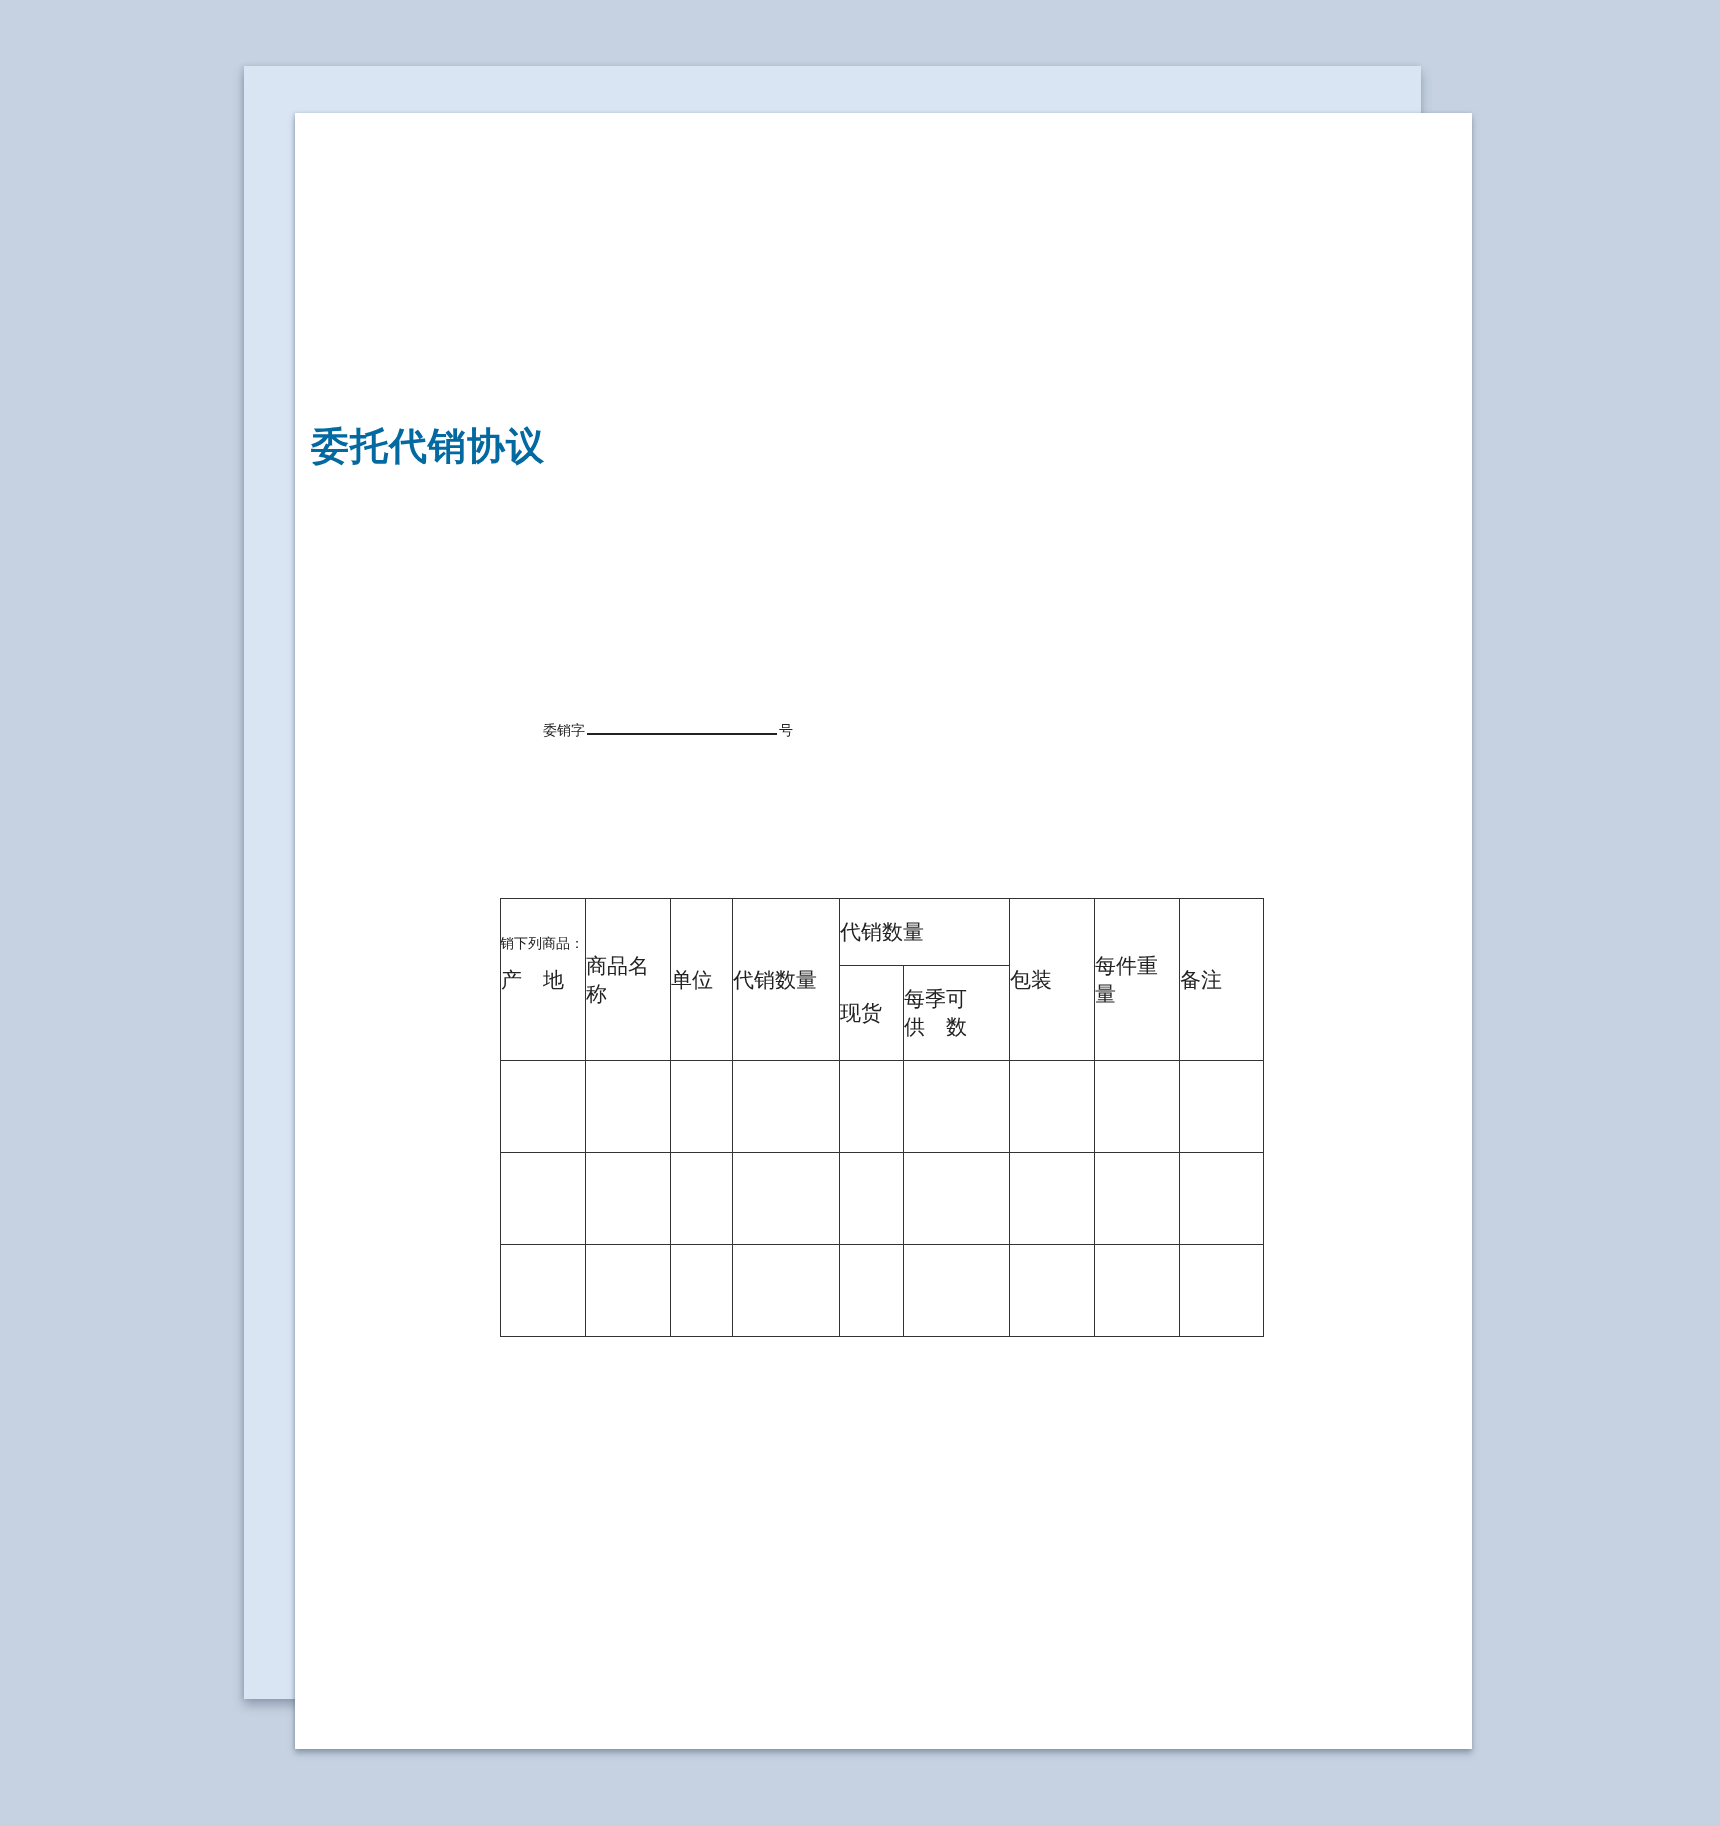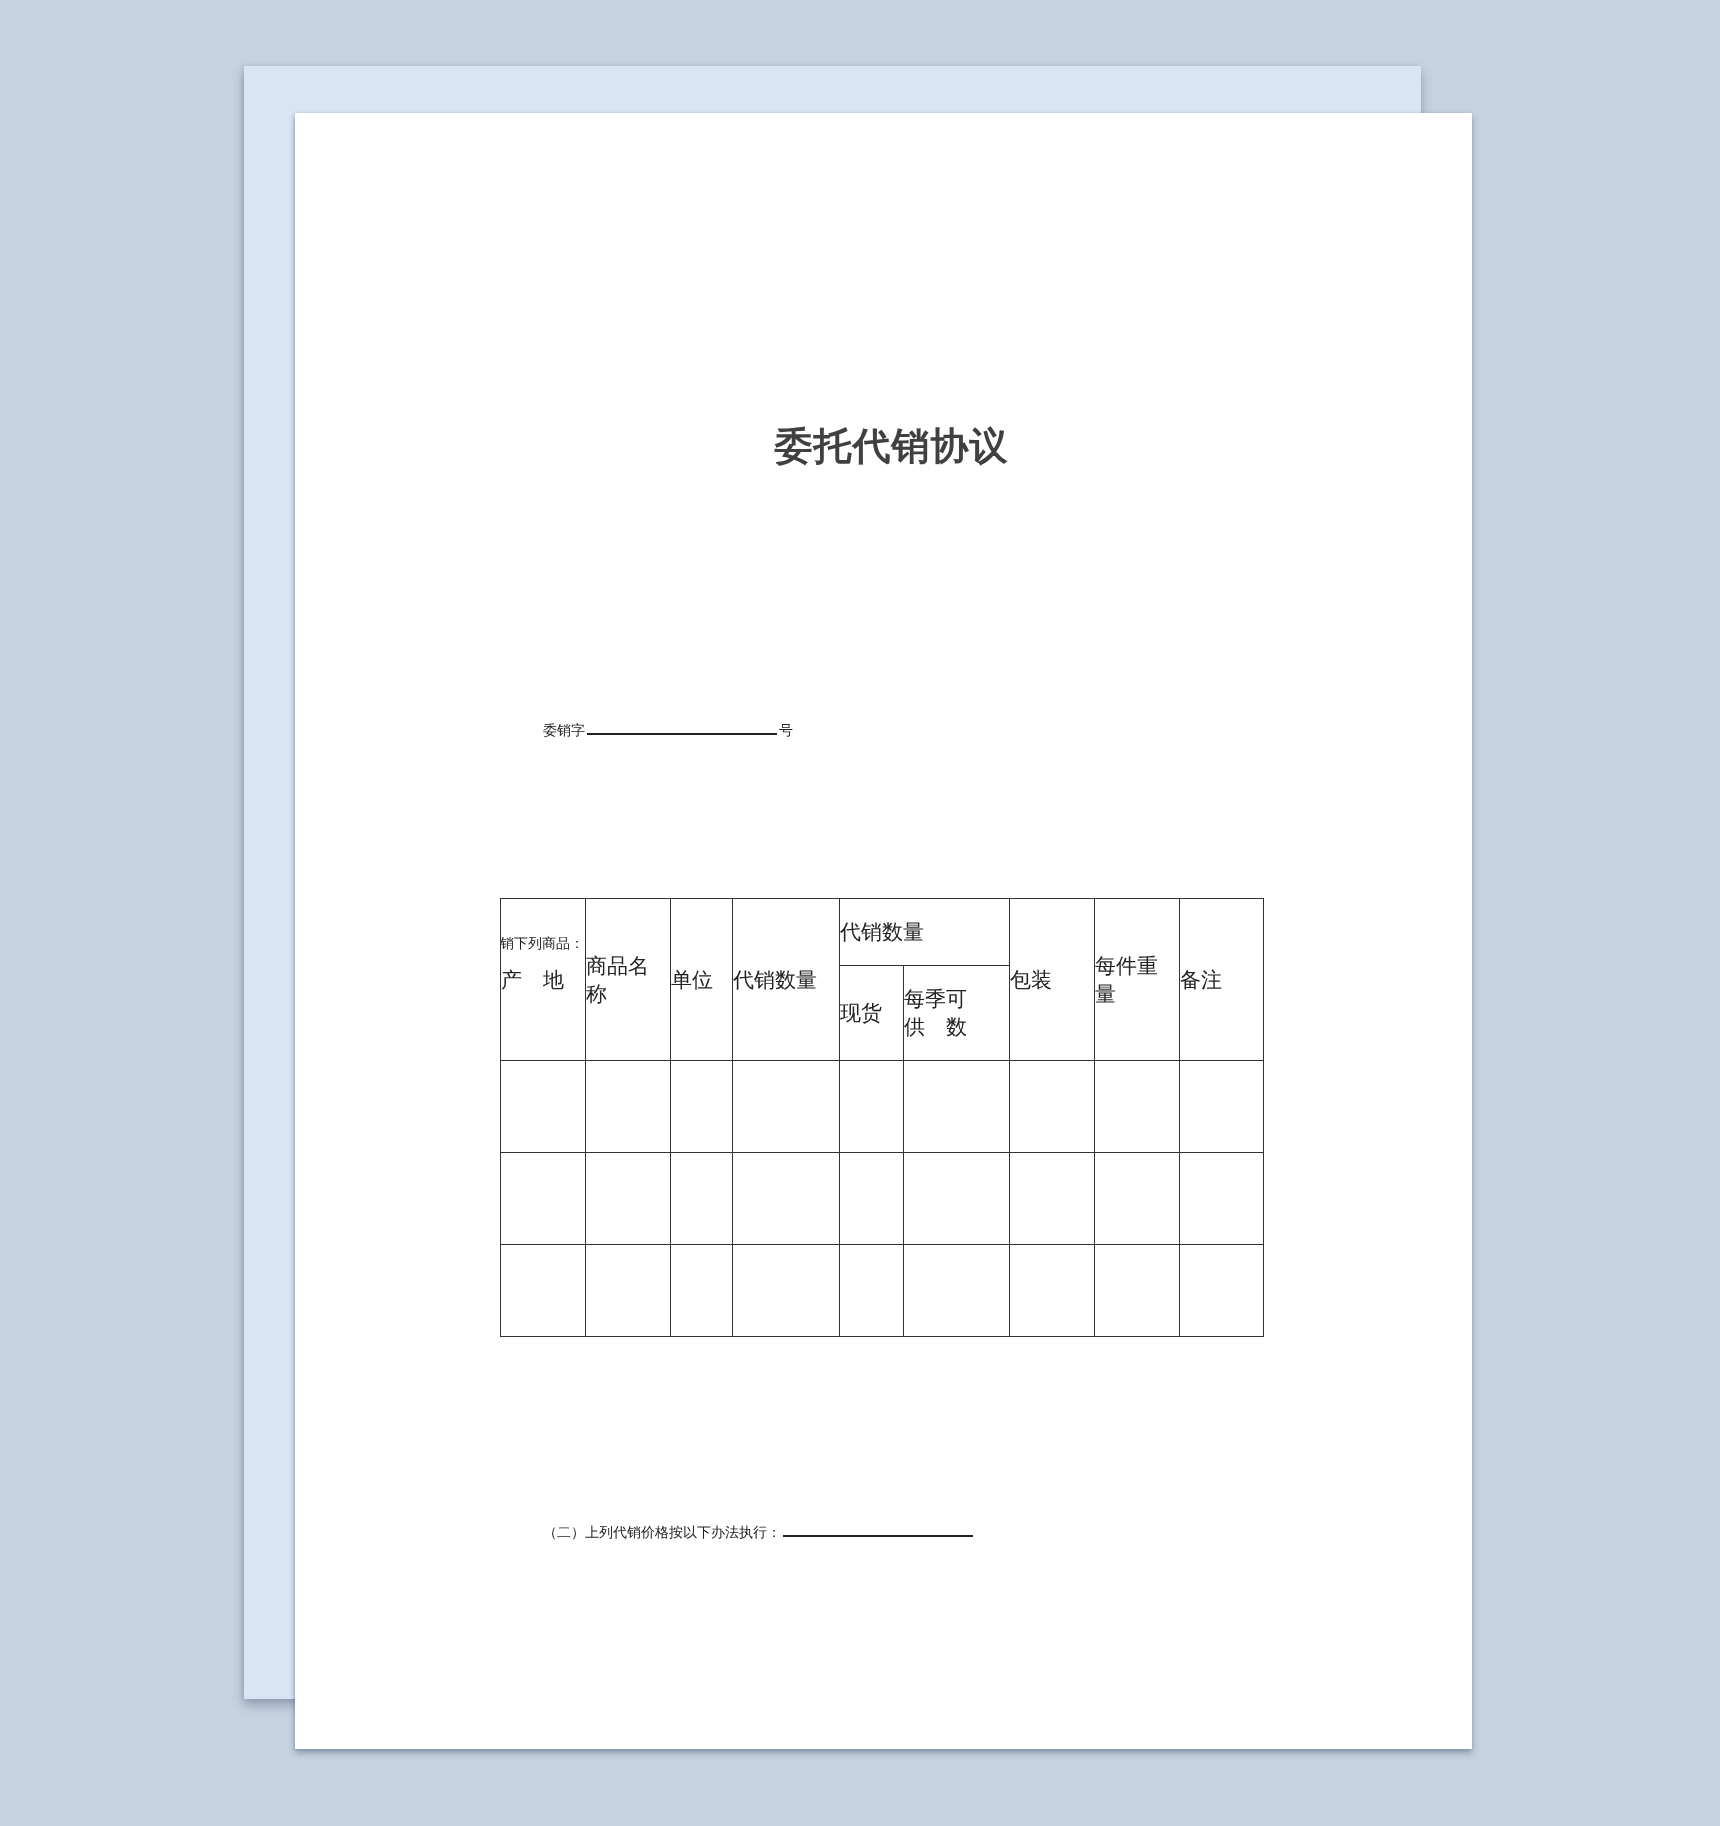--- a/index.html
+++ b/index.html
@@ -17,24 +17,24 @@
       box-shadow: 0 6px 10px rgba(80,95,120,0.45), -2px 0 4px rgba(80,95,120,0.15);
     }
     .page-front {
       position: absolute; left: 295px; top: 113px;
       width: 1177px; height: 1636px;
       background: #ffffff;
       box-shadow: 0 4px 6px rgba(80,95,120,0.5), -1px 0 3px rgba(80,95,120,0.2);
     }
     .title {
       position: absolute; left: 16px; right: 0; top: 308px;
-      text-align: center;
+      text-align: left;
       font-family: "DejaVu Sans", "Liberation Sans", sans-serif;
       font-weight: bold; font-size: 38px; letter-spacing: 1px;
-      color: #404040;
+      color: #0369a1;
     }
     .line {
       position: absolute; font-size: 14px; white-space: nowrap; color: #222;
     }
     .blank {
       display: inline-block; border-bottom: 2px solid #222;
       height: 22px; vertical-align: baseline; margin: 0 2px;
     }
     .blank.w190 { width: 190px; }
     table.goods {
@@ -134,18 +134,15 @@
       <td></td>
       <td></td>
       <td></td>
       <td></td>
       <td></td>
       <td></td>
     </tr>
   </tbody>
     </table>
 
-  <div class="line" style="left:248px; top:1400px;">
-    <span>（二）上列代销价格按以下办法执行：</span><span class="blank w190"></span>
-  </div>
 
 
 </div>
 
 </body></html>

